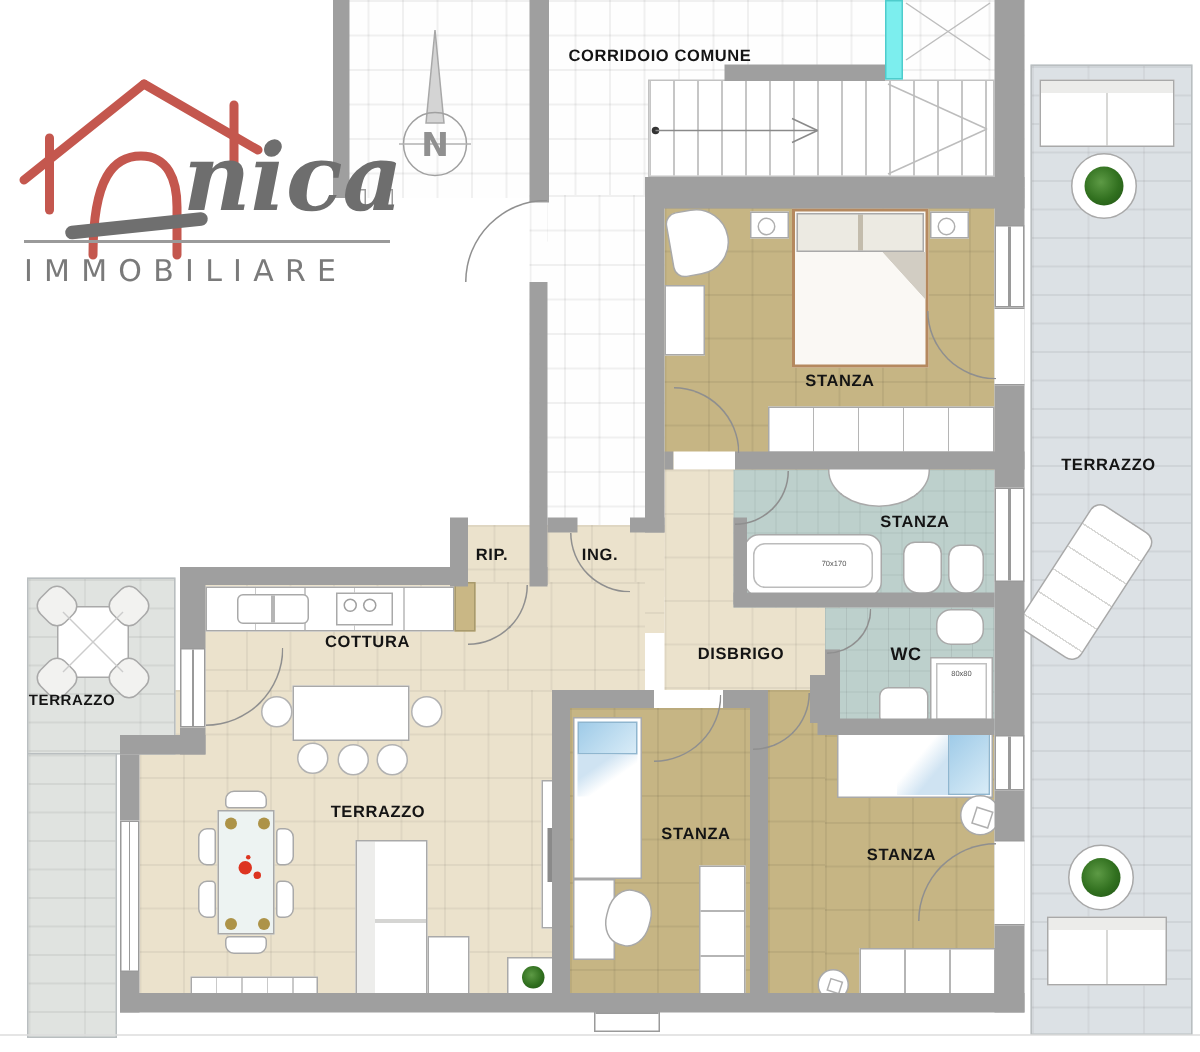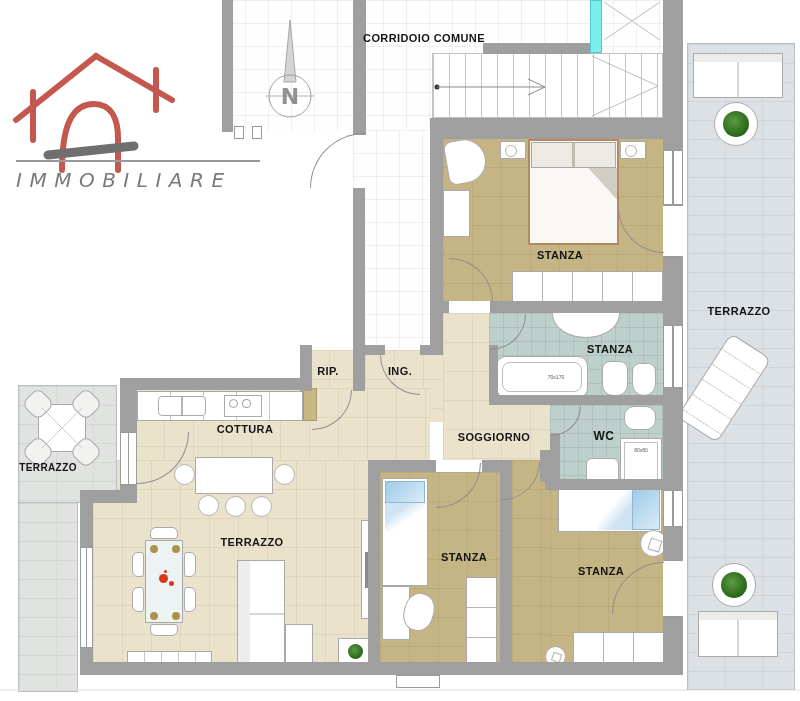--- a/index.html
+++ b/index.html
@@ -64,21 +64,21 @@
        background:#ad9348;box-shadow:22px 0 0 #ad9348,0 67px 0 #ad9348,22px 67px 0 #ad9348;}
   .gtable::before{content:"";position:absolute;left:13px;top:33px;width:9px;height:9px;border-radius:50%;
        background:#dd3420;box-shadow:8px 5px 0 -2px #dd3420,2px -7px 0 -3px #dd3420;z-index:1;}
   .stove::after{content:"";position:absolute;left:4px;top:3px;width:7px;height:7px;border-radius:50%;
        border:1px solid #9f9f9f;box-shadow:13px 0 0 -1px #fff,13px 0 0 0 #9f9f9f;}
   .sofa-lines{background-image:linear-gradient(90deg,#ededeb 12px,transparent 12px),
        linear-gradient(transparent 49%,#d5d5d3 49% 51%,transparent 51%);}
   .seams{background-image:repeating-linear-gradient(transparent 0 17px,#d8d8d6 17px 18px);}
   .logo-script{font-family:"DejaVu Serif","Liberation Serif",serif;font-style:italic;font-weight:bold;
        color:#6e6e6e;}
-  .logo-sub{font-family:"DejaVu Sans","Liberation Sans",sans-serif;color:#7a7a7a;letter-spacing:7.5px;font-style:italic;}
+  .logo-sub{font-family:"DejaVu Sans","Liberation Sans",sans-serif;color:#7a7a7a;letter-spacing:7.5px;}
 </style>
 </head>
 <body>
 
 <div id="plan">
 
   <div class="floor whitefloor" style="left:222px;top:0;width:461px;height:132px;"></div>
   <div class="floor whitefloor" style="left:353px;top:130px;width:90px;height:232px;"></div>
   <div class="floor stairs" style="left:432px;top:53px;width:231px;height:65px;"></div>
   <div class="abs" style="left:590px;top:0;width:12px;height:53px;background:#7ceeee;border:1px solid #4ecccc;box-sizing:border-box;"></div>
@@ -259,33 +259,34 @@
     <svg width="180" height="140" viewBox="0 0 180 140" style="position:absolute;left:0;top:0;">
       <g fill="none" stroke="#c4574e" stroke-width="6" stroke-linecap="round">
         <path d="M6 78 L86 14"></path>
         <path d="M86 14 L162 58"></path>
         <path d="M23 50 L23 98"></path>
         <path d="M146 28 L146 68"></path>
         <path d="M52 128 C52 76 66 62 84 62 C102 62 108 78 108 96 L108 128"></path>
       </g>
       <path d="M38 113 L124 104" fill="none" stroke="#6f6f6f" stroke-width="9" stroke-linecap="round"></path>
     </svg>
+    <span class="logo-script" style="position:absolute;left:112px;top:40px;font-size:62px;">nica</span>
     <div style="position:absolute;left:6px;top:118px;width:244px;height:2px;background:#9a9a9a;"></div>
     <span class="logo-sub" style="position:absolute;left:6px;top:126px;font-size:20px;">IMMOBILIARE</span>
   </div>
 
-  <div class="lbl" style="left:424px;top:38px;">CORRIDOIO COMUNE</div>
+  <div class="lbl" style="left:440px;top:38px;">CORRIDOIO COMUNE</div>
   <div class="lbl" style="left:560px;top:255px;">STANZA</div>
   <div class="lbl" style="left:739px;top:311px;">TERRAZZO</div>
   <div class="lbl" style="left:610px;top:349px;">STANZA</div>
   <div class="lbl" style="left:604px;top:436px;font-size:12px;">WC</div>
   <div class="lbl" style="left:328px;top:371px;">RIP.</div>
   <div class="lbl" style="left:400px;top:371px;">ING.</div>
   <div class="lbl" style="left:245px;top:429px;">COTTURA</div>
-  <div class="lbl" style="left:494px;top:437px;">SOGGIORNO</div>
+  <div class="lbl" style="left:494px;top:437px;">DISBRIGO</div>
   <div class="lbl" style="left:48px;top:468px;font-size:10px;">TERRAZZO</div>
   <div class="lbl" style="left:252px;top:542px;">TERRAZZO</div>
   <div class="lbl" style="left:464px;top:557px;">STANZA</div>
   <div class="lbl" style="left:601px;top:571px;">STANZA</div>
   <div class="lbl tinysz" style="left:556px;top:377px;">70x170</div>
   <div class="lbl tinysz" style="left:641px;top:450px;">80x80</div>
 
 </div>
 
 </body></html>

